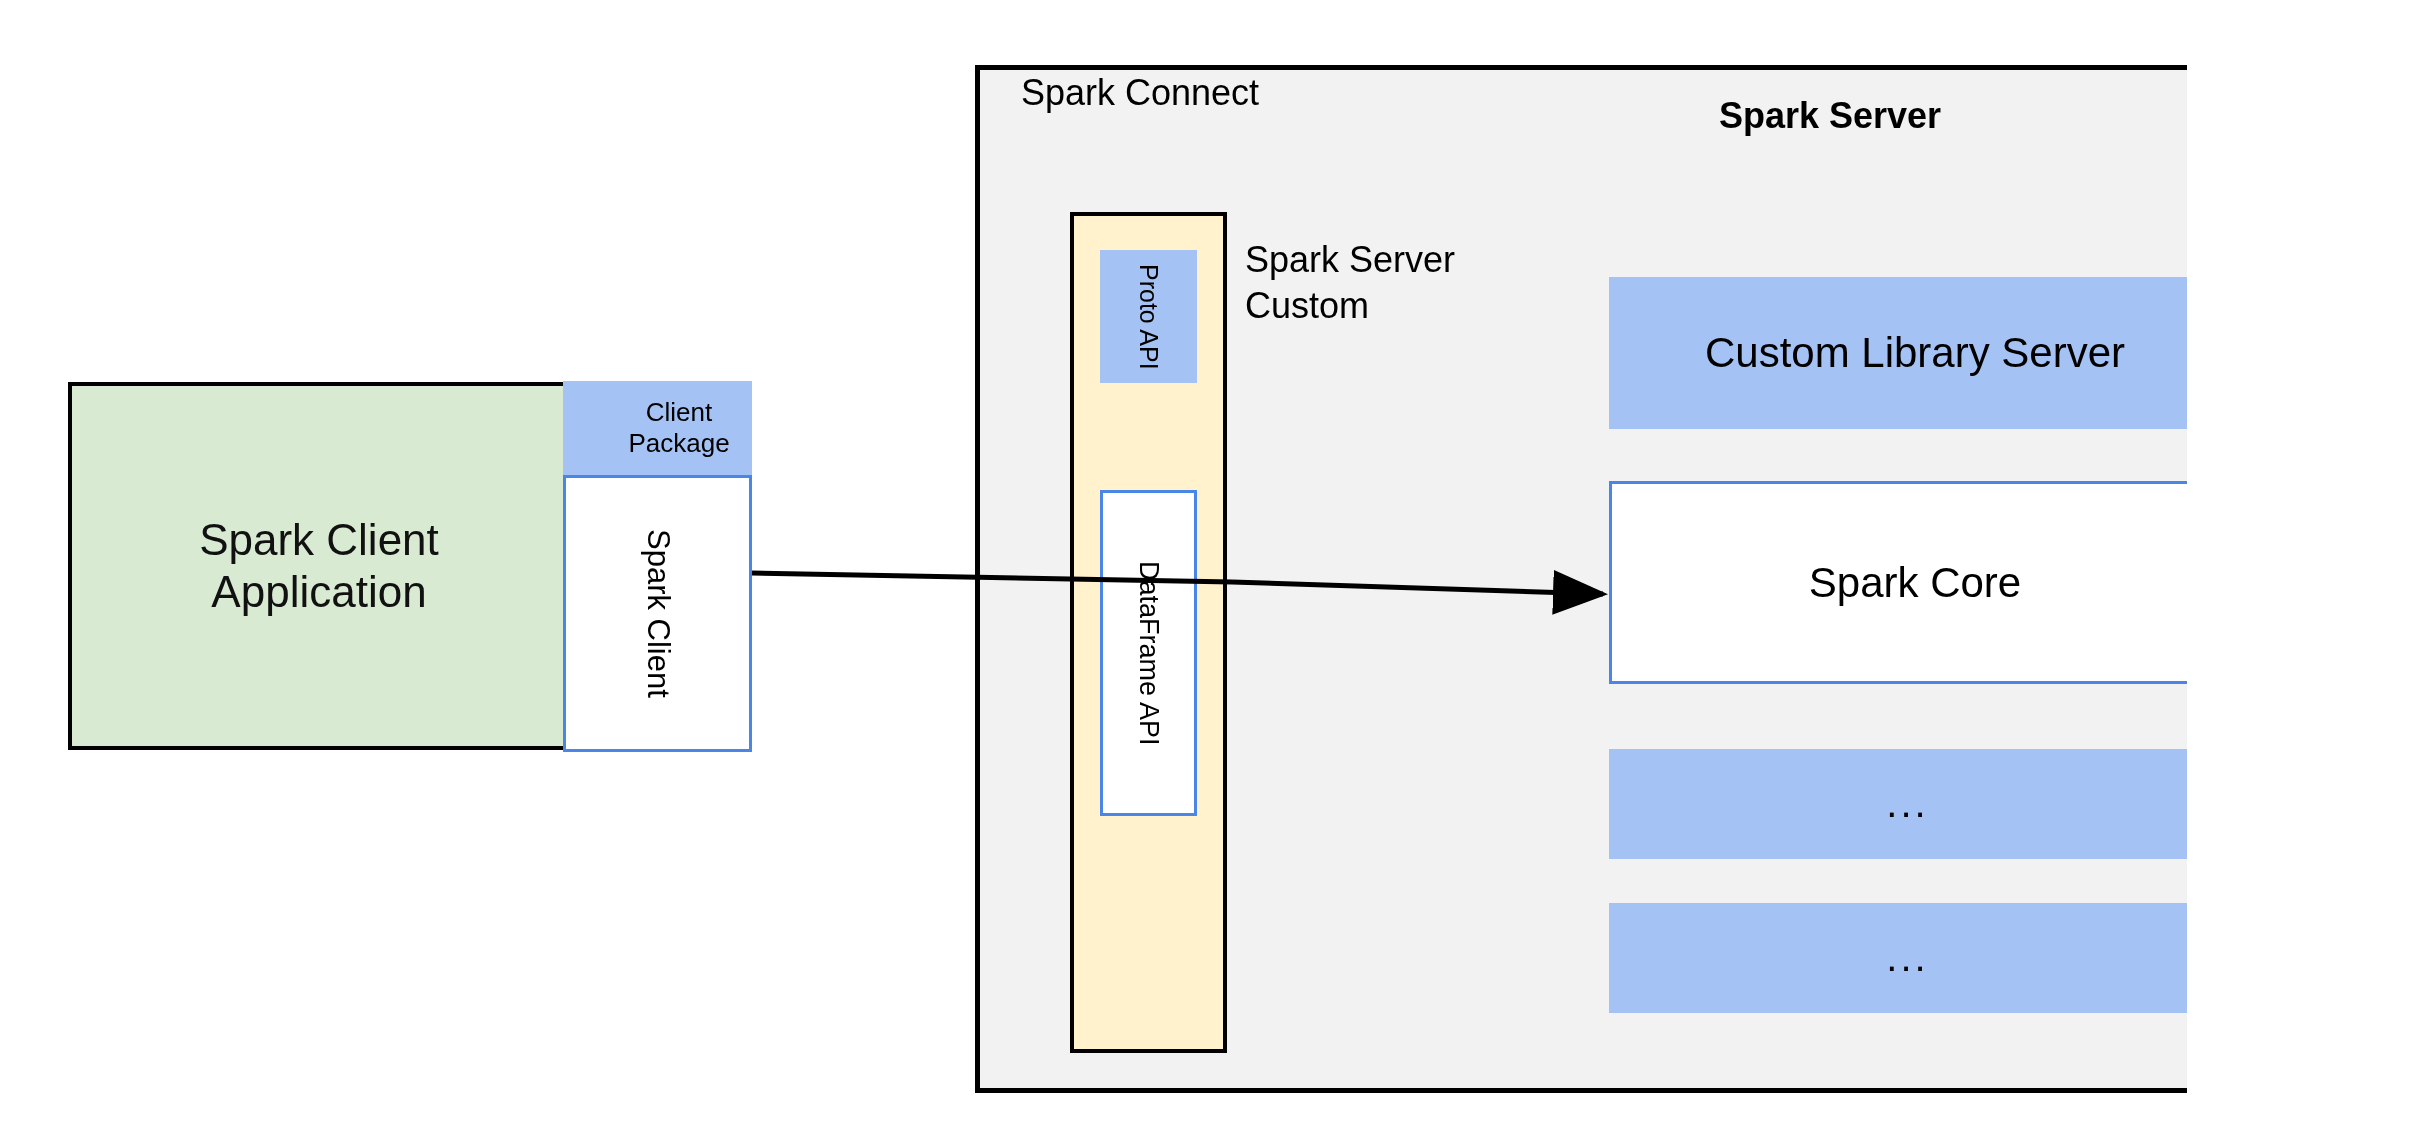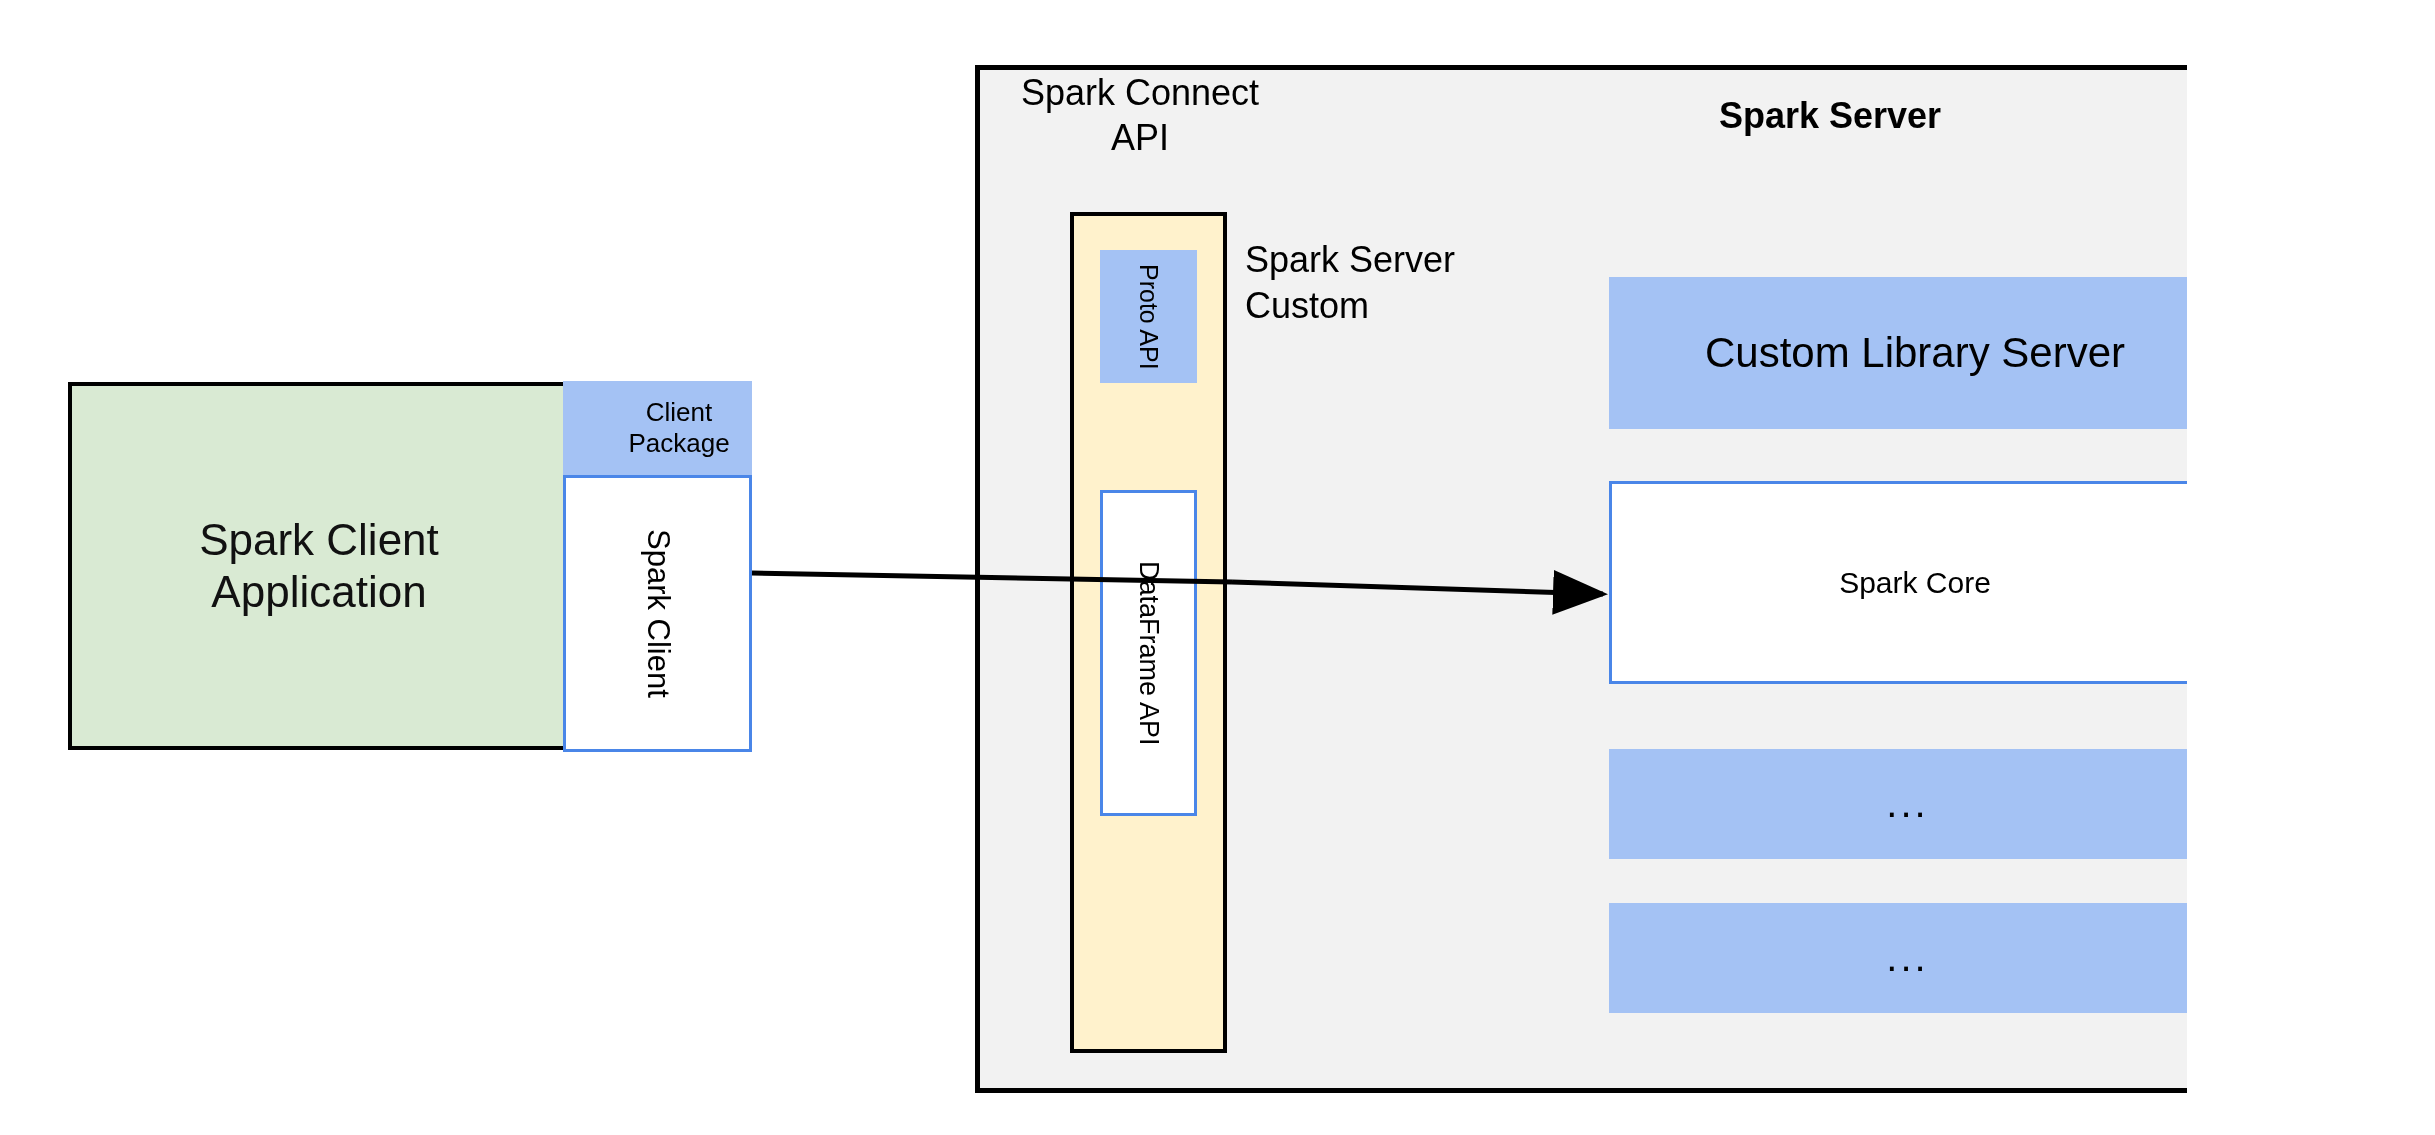--- a/index.html
+++ b/index.html
@@ -152,21 +152,21 @@
     border: none;
     font-size: 42px;
   }
   #spark-core-box {
     left: 1609px;
     top: 481px;
     width: 612px;
     height: 203px;
     background: #ffffff;
     border: 3px solid #4a86e8;
-    font-size: 30px;
+    font-size: 42px;
   }
   #dots-box-1 {
     left: 1609px;
     top: 749px;
     width: 597px;
     height: 110px;
     background: #a4c2f4;
     border: none;
     font-size: 40px;
     letter-spacing: 3px;
@@ -193,21 +193,20 @@
 </style>
 </head>
 <body>
 
 <div id="canvas">
 
   <div class="box" id="spark-server-container"></div>
 
   <div id="spark-connect-api-label">
     <div>Spark Connect</div>
-    <div>API</div>
   </div>
 
   <div id="spark-server-title">Spark Server</div>
 
   <div id="spark-server-library-label">
     <div>Spark Server</div>
     <div>Custom</div>
   </div>
 
   <div class="box" id="connect-api-column"></div>

